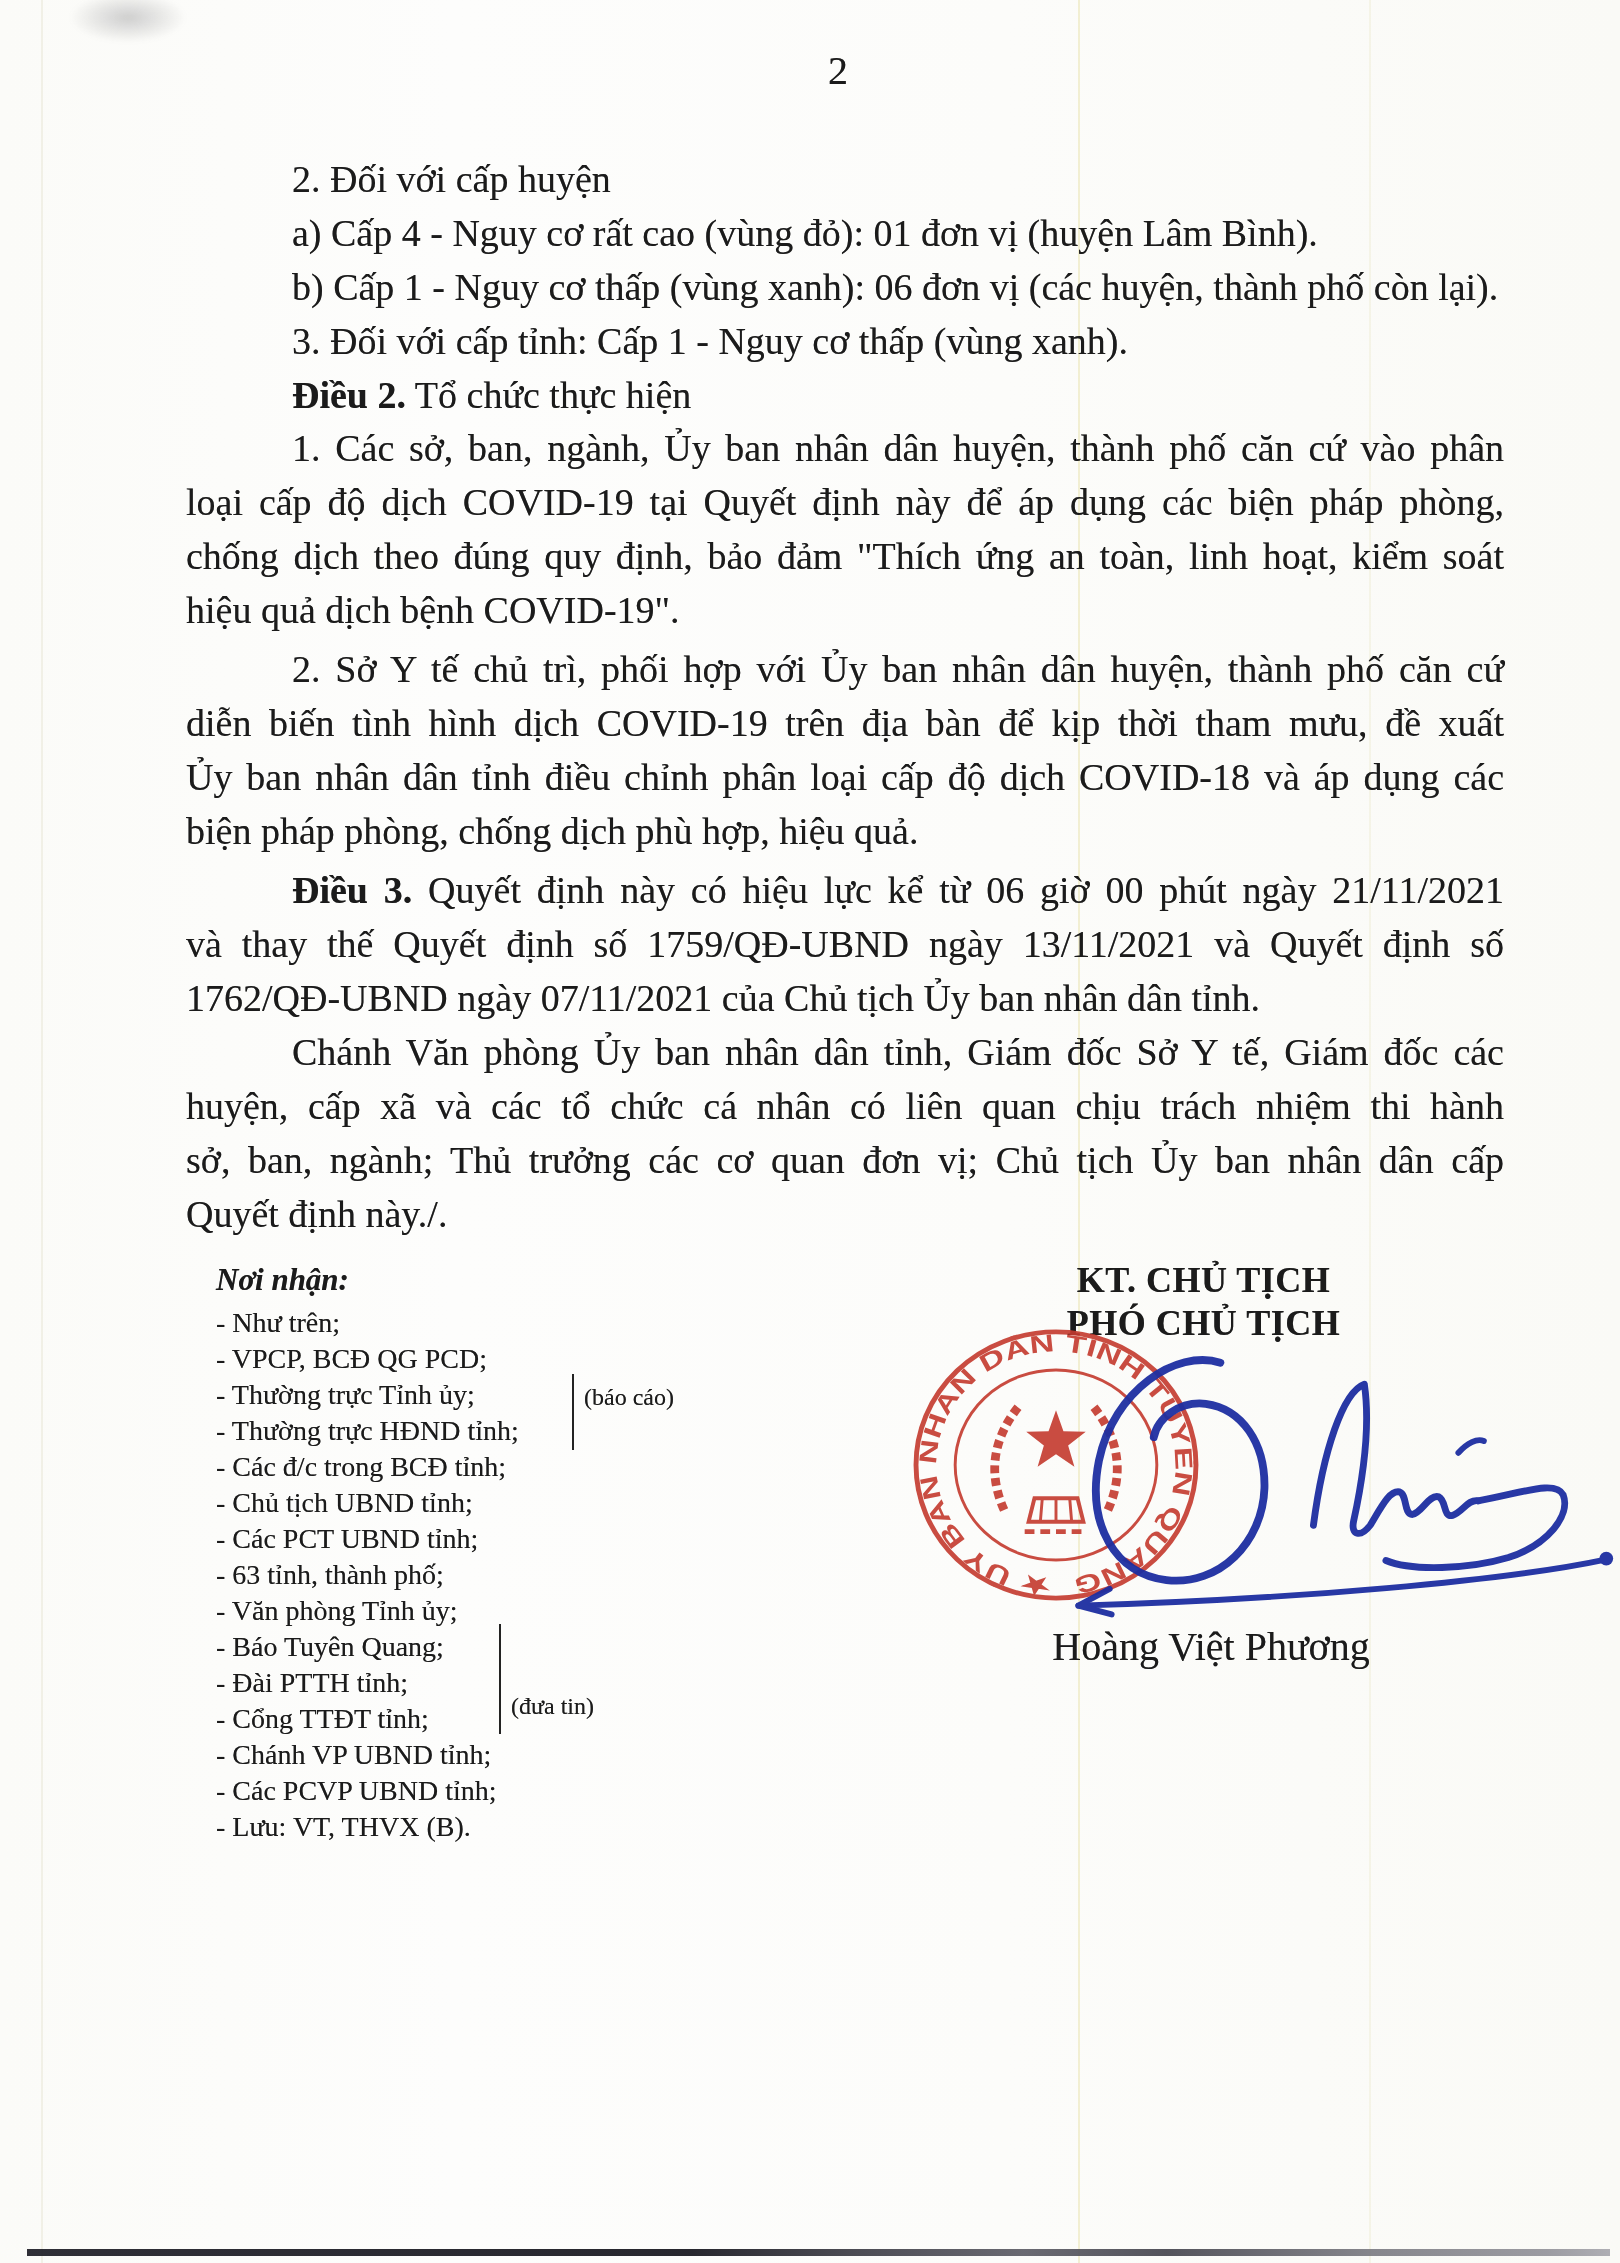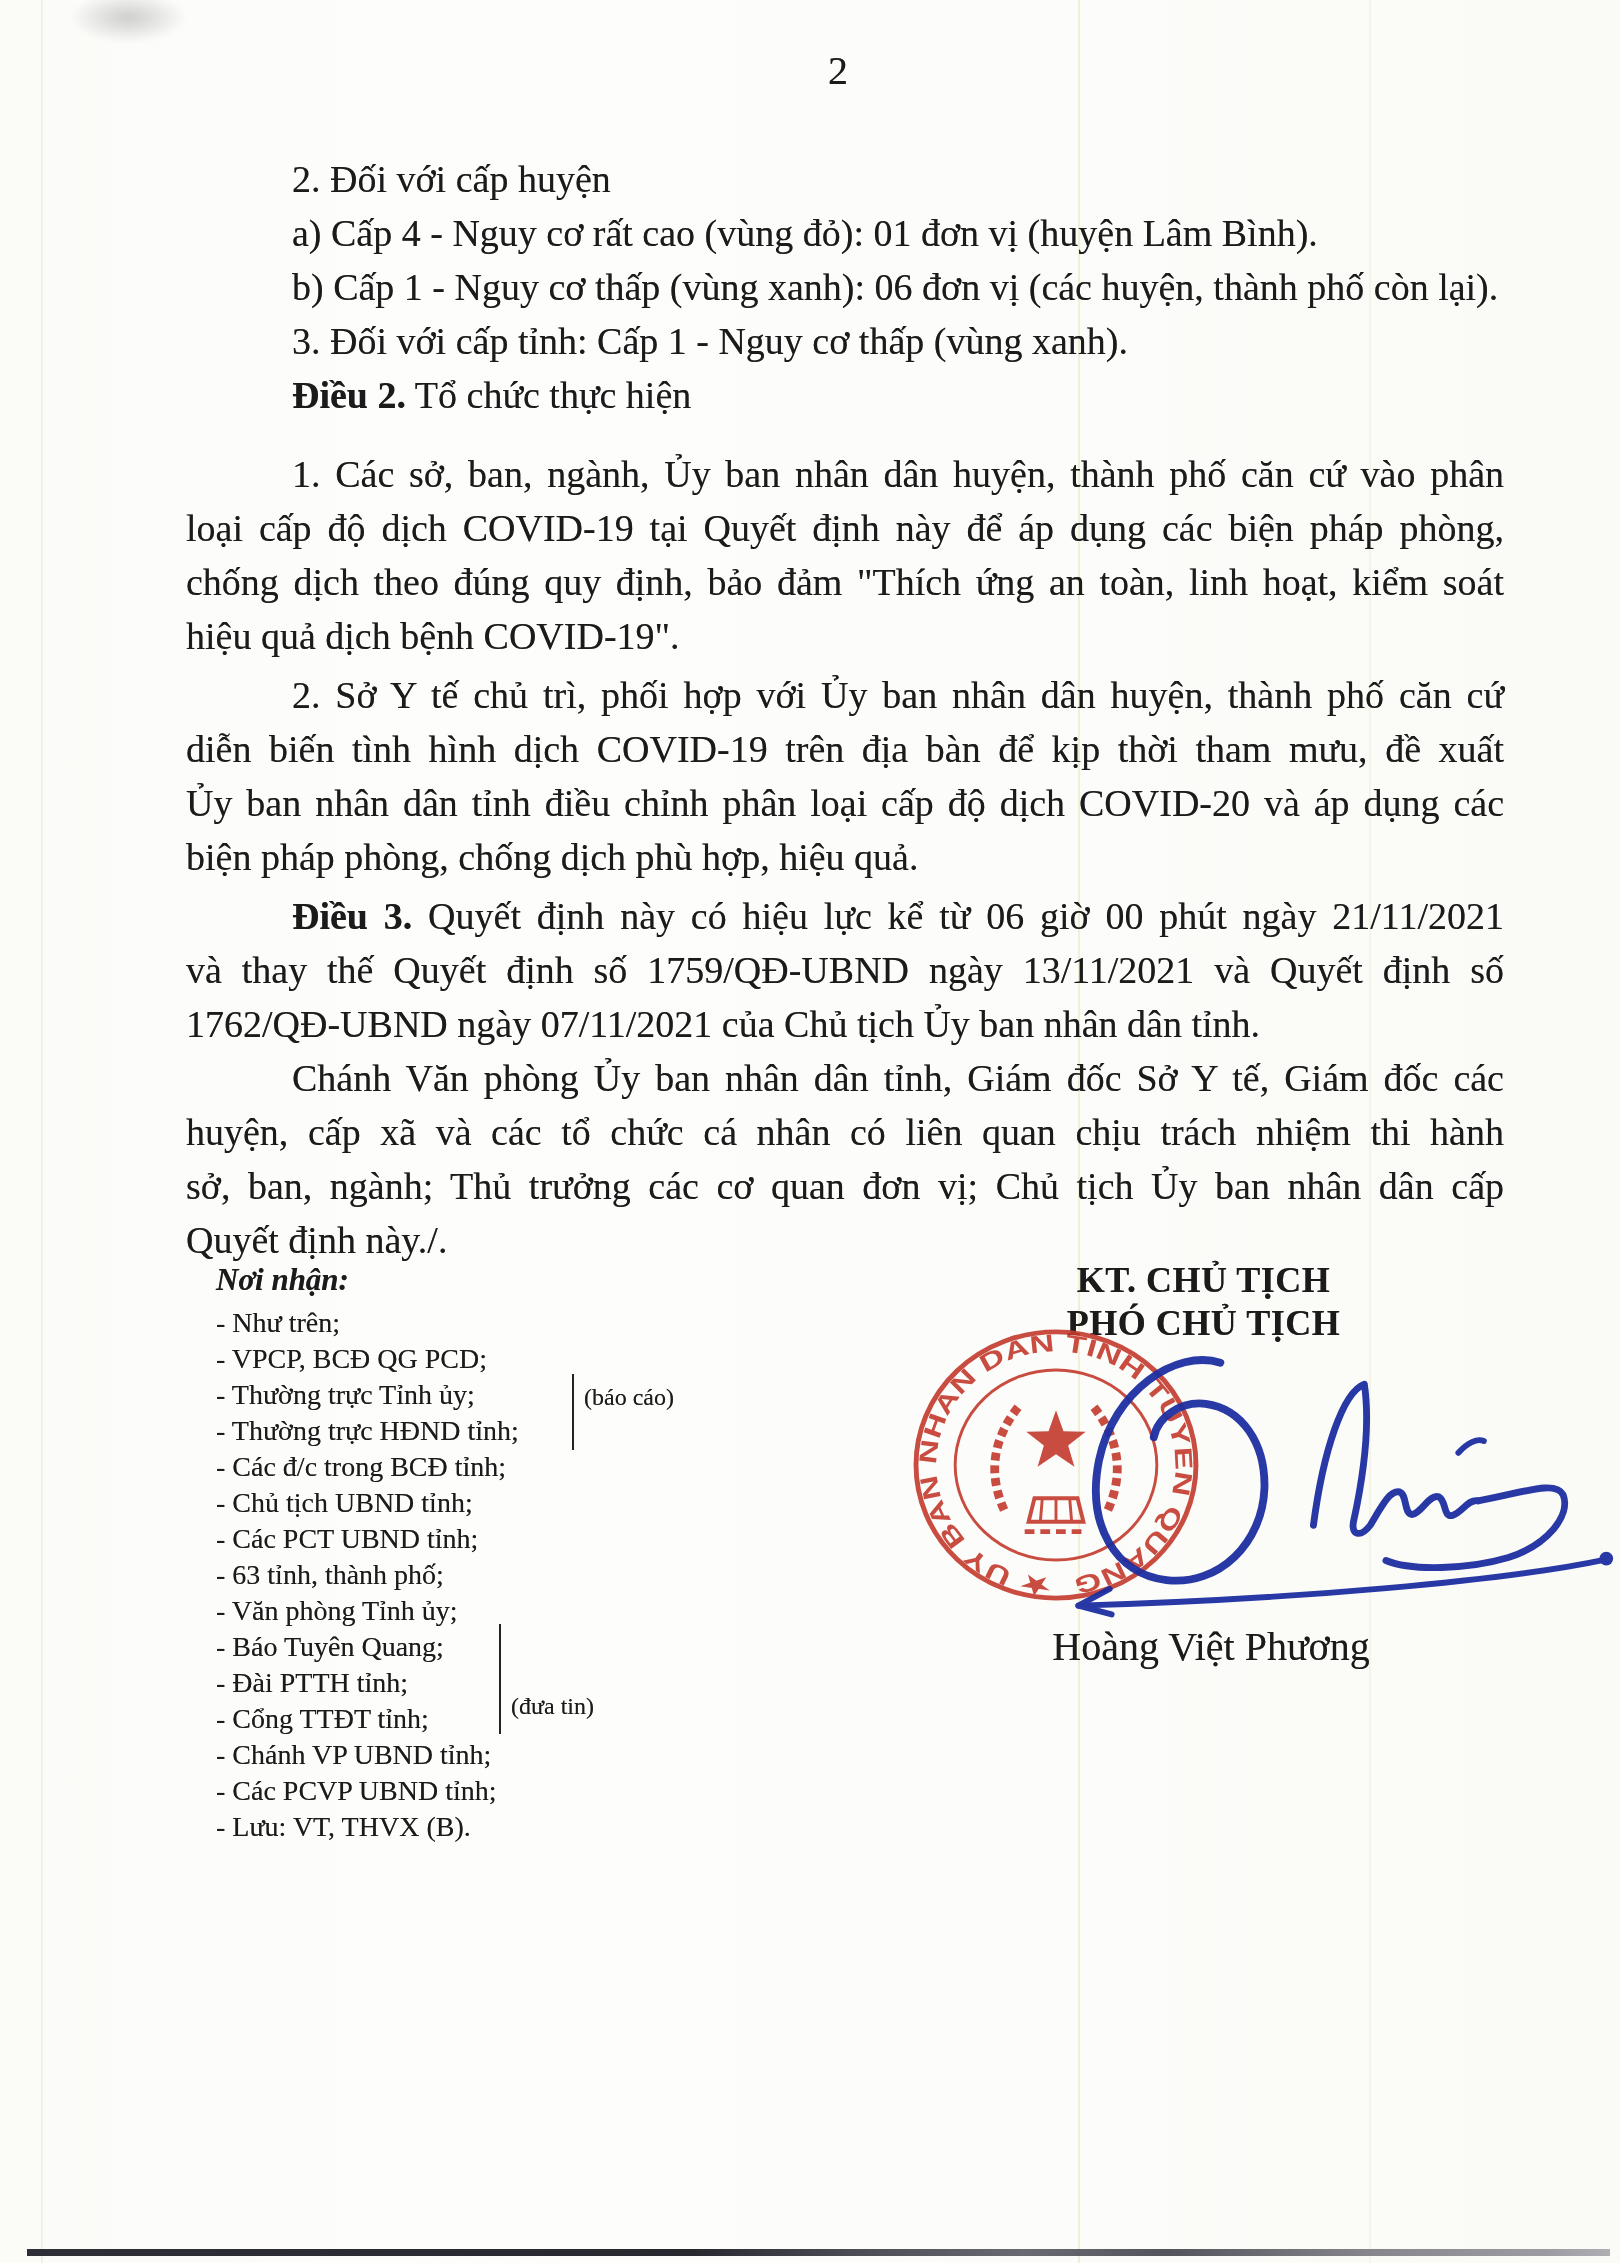--- a/index.html
+++ b/index.html
@@ -32,21 +32,21 @@
   }
 
   .page-number{
     position:absolute;left:784px;top:47px;width:108px;
     font-size:40px;text-align:center;
   }
 
   
   .list-block{position:absolute;left:186px;top:152px;width:1318px;}
   .list-block .line{line-height:54px;font-size:38px;padding-left:106px;white-space:nowrap;}
-  .para{position:absolute;left:186px;width:1318px;margin-top:26px;}
+  .para{position:absolute;left:186px;width:1318px;}
   .jline{line-height:54px;font-size:38px;text-align:justify;text-align-last:justify;}
   .jline.first{padding-left:106px;}
   .jline.last{text-align-last:left;}
   b{font-weight:bold;}
 
   
   .recipients-heading{
     position:absolute;left:216px;top:1262px;
     font-size:31px;font-weight:bold;font-style:italic;
   }
@@ -96,21 +96,21 @@
   <div class="para" style="top:421px">
     <div class="jline first txt">1. Các sở, ban, ngành, Ủy ban nhân dân huyện, thành phố căn cứ vào phân</div>
     <div class="jline txt">loại cấp độ dịch COVID-19 tại Quyết định này để áp dụng các biện pháp phòng,</div>
     <div class="jline txt">chống dịch theo đúng quy định, bảo đảm "Thích ứng an toàn, linh hoạt, kiểm soát</div>
     <div class="jline last txt">hiệu quả dịch bệnh COVID-19".</div>
   </div>
 
   <div class="para" style="top:642px">
     <div class="jline first txt">2. Sở Y tế chủ trì, phối hợp với Ủy ban nhân dân huyện, thành phố căn cứ</div>
     <div class="jline txt">diễn biến tình hình dịch COVID-19 trên địa bàn để kịp thời tham mưu, đề xuất</div>
-    <div class="jline txt">Ủy ban nhân dân tỉnh điều chỉnh phân loại cấp độ dịch COVID-20 và áp dụng các</div>
+    <div class="jline txt">Ủy ban nhân dân tỉnh điều chỉnh phân loại cấp độ dịch COVID-18 và áp dụng các</div>
     <div class="jline last txt">biện pháp phòng, chống dịch phù hợp, hiệu quả.</div>
   </div>
 
   <div class="para" style="top:863px">
     <div class="jline first txt"><b>Điều 3.</b><span> Quyết định này có hiệu lực kể từ 06 giờ 00 phút ngày 21/11/2021</span></div>
     <div class="jline txt">và thay thế Quyết định số 1759/QĐ-UBND ngày 13/11/2021 và Quyết định số</div>
     <div class="jline last txt">1762/QĐ-UBND ngày 07/11/2021 của Chủ tịch Ủy ban nhân dân tỉnh.</div>
   </div>
 
   <div class="para" style="top:1025px">

